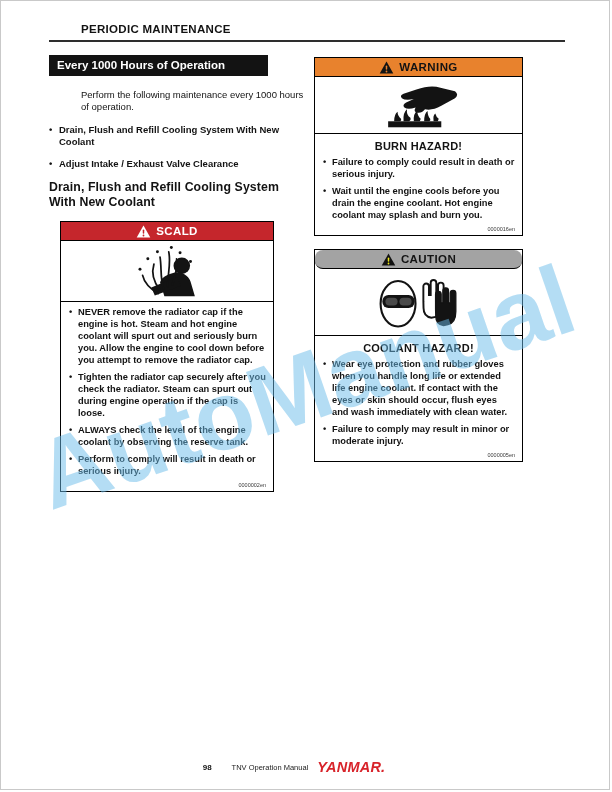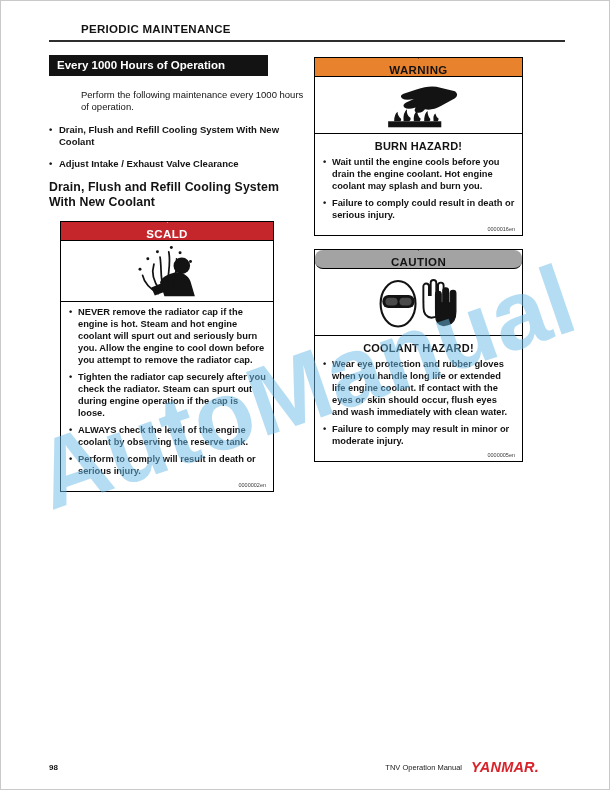--- a/index.html
+++ b/index.html
@@ -20,21 +20,21 @@
   .intro { margin-top:13px; font-size:9.5px; line-height:12px; width:232px;margin-left:32px; }
   .tasks { margin-top:11px; list-style:none; }
   .tasks li { position:relative; padding-left:10px; font-weight:bold; font-size:9.5px; line-height:12px; margin-bottom:10px; width:238px; }
   .tasks li::before { content:"\2022"; position:absolute; left:0; }
   .subheading { margin-top:9px; font-size:12.3px; line-height:15px; font-weight:bold; letter-spacing:0.1px; width:250px; }
   
   .sb { border:1px solid #000; background:#fff; }
   .danger-box { margin-top:11px; margin-left:11px; width:214px; }
   .warning-box { width:209px; }
   .caution-box { width:209px; margin-top:13px; }
-  .sb-header { height:19px; display:flex; align-items:center; justify-content:center; gap:5px; border-bottom:1px solid #000;flex-direction:column; }
+  .sb-header { height:19px; display:flex; align-items:center; justify-content:center; gap:5px; border-bottom:1px solid #000; }
   .danger-box  .sb-header { background:#c5262c; }
   .warning-box .sb-header { background:#e8822d; }
   .caution-box .sb-header { background:#a3a3a3;border-radius:8px; }
   .sb-label { font-weight:bold; font-size:11.5px; letter-spacing:0.4px; }
   .danger-box .sb-label { color:#ffffff; }
   .warning-box .sb-label, .caution-box .sb-label { color:#131313; }
   .tri { display:block; }
   .danger-box  .tri-path { fill:#ffffff; } .danger-box  .tri-excl { fill:#c5262c; }
   .warning-box .tri-path { fill:#131313; } .warning-box .tri-excl { fill:#e8822d; }
   .caution-box .tri-path { fill:#131313; } .caution-box .tri-excl { fill:#ece819; }
@@ -48,21 +48,21 @@
   .sb-bullets li { position:relative; padding-left:10px; font-weight:bold; font-size:9.3px; line-height:12px; margin-bottom:5px; }
   .sb-bullets li::before { content:"\2022"; position:absolute; left:1px; }
   .sb-code { text-align:right; font-size:5.5px; color:#3a3a3a; margin-top:1px; }
   
   .watermark {
     position:absolute; left:14px; top:330px; width:580px; z-index:30;
     font-size:98px; font-weight:bold; white-space:nowrap; text-align:center;
     color:rgba(106,188,233,0.5); transform:rotate(-19deg); pointer-events:none;
   }
   
-  .footer { position:absolute; left:48px; right:70px; bottom:14px; display:flex; justify-content:space-between; align-items:center; }
+  .footer { position:absolute; left:48px; right:70px; bottom:14px; display:flex; justify-content:center; align-items:center; }
   .page-num { font-size:8px; font-weight:bold; }
   .footer-right { display:flex; align-items:center; gap:9px;margin-left:20px; }
   .manual-title { font-size:7.5px; color:#222; }
   .brand-logo { font-size:14.5px; font-weight:bold; font-style:italic; color:#d8232a; letter-spacing:0.2px; }
 </style>
 </head>
 <body>
 
 <div class="page">
 
@@ -143,22 +143,22 @@
             <path d="M44 47 q-1 -9 4 -12 q0 6 4 9 l-1 3 z"></path>
             <path d="M56 47 q0 -9 4 -12 q0 6 3 9 q1 2 -1 3 z"></path>
             <path d="M67 47 q-1 -7 2 -9 q1 4 4 6 l-1 3 z"></path>
           </g>
           <path fill="#131313" d="M92 12 q5 4 0 8 L76 29 q-11 6 -19 4 q-4 5 -9 4 q-5 -1 -2 -6 q-9 3 -13 0 q-3 -3 2 -6 l9 -4 q-10 2 -14 -1 q-3 -3 2 -5 l15 -5 q17 -6 28 -2 z"></path>
         </svg>
       </div>
       <div class="sb-body">
         <div class="sb-title">BURN HAZARD!</div>
         <ul class="sb-bullets">
+          <li>Failure to comply could result in death or serious injury.</li>
           <li>Wait until the engine cools before you drain the engine coolant. Hot engine coolant may splash and burn you.</li>
-          <li>Failure to comply could result in death or serious injury.</li>
         </ul>
         <div class="sb-code">0000016en</div>
       </div>
     </div>
 
     <div class="sb caution-box">
       <div class="sb-header">
         <svg class="tri" width="15" height="13" viewBox="0 0 26 23">
           <path class="tri-path" d="M13 1 L25 22 H1 Z"></path>
           <rect class="tri-excl" x="11.7" y="8" width="2.6" height="7.5" rx="1.3"></rect>

